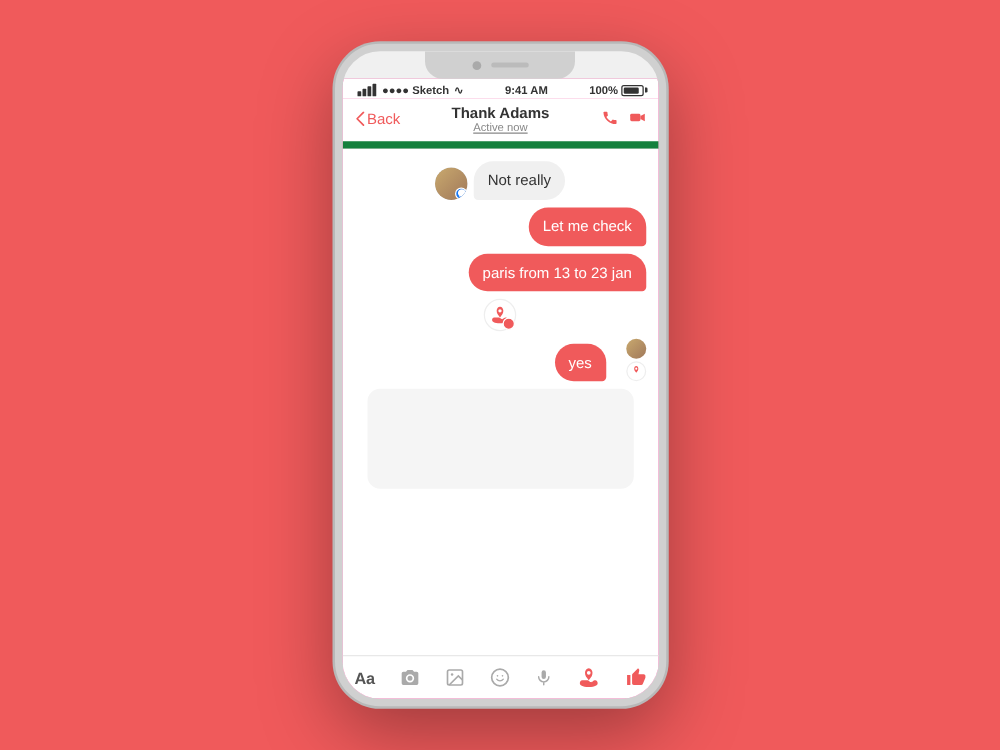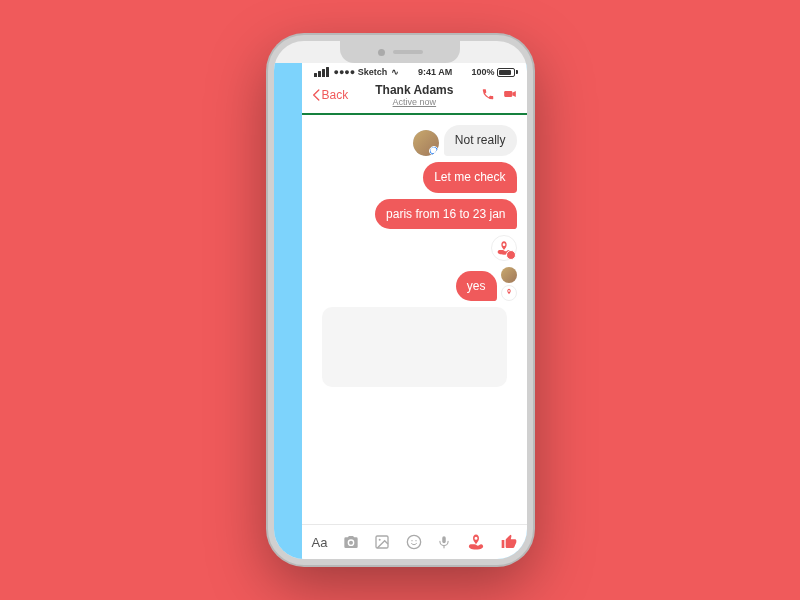--- a/index.html
+++ b/index.html
@@ -77,26 +77,25 @@
       top: 100px;
       width: 4px;
       height: 50px;
       background: #c0c0c0;
       border-radius: 0 2px 2px 0;
     }
 
     
     .screen {
       flex: 1;
-      background: #7dd3fc;
+      background: #ec4899;
       margin-top: 22px;
       display: flex;
       flex-direction: column;
       overflow: hidden;
-      padding-left: 28px;
     }
 
     
     .status-bar {
       display: flex;
       justify-content: space-between;
       align-items: center;
       padding: 4px 12px 2px;
       font-size: 9px;
       font-weight: 600;
@@ -137,21 +136,21 @@
       width: 90%;
       border-radius: 1px;
     }
 
     
     .nav-bar {
       display: flex;
       align-items: center;
       justify-content: space-between;
       padding: 4px 10px 6px;
-      border-bottom: 2px solid #15803d;
+      border-bottom: 6px solid #15803d;
       background: #fff;
     }
     .nav-back {
       display: flex;
       align-items: center;
       color: #F05A5B;
       font-size: 12px;
       gap: 2px;
       cursor: pointer;
     }
@@ -171,21 +170,21 @@
       flex-direction: column;
       gap: 6px;
       background: #fff;
     }
 
     .msg-row {
       display: flex;
       align-items: flex-end;
       gap: 5px;
     }
-    .msg-row.incoming { justify-content: flex-end; }
+    .msg-row.incoming { justify-content: center; }
     .msg-row.outgoing { justify-content: flex-end; }
 
     .avatar {
       width: 26px;
       height: 26px;
       border-radius: 50%;
       background: #ccc;
       flex-shrink: 0;
       position: relative;
       overflow: hidden;
@@ -251,21 +250,21 @@
       background: #F05A5B;
       border-radius: 50%;
       border: 1px solid #fff;
     }
 
     
     .yes-row {
       display: flex;
       align-items: flex-end;
       justify-content: flex-end;
-      gap: 4px;
+      gap: 16px;
       text-align: right;
     }
     .right-avatars {
       display: flex;
       flex-direction: column;
       align-items: center;
       gap: 2px;
     }
     .small-avatar {
       width: 16px;
@@ -393,21 +392,21 @@
       </div>
 
       <div class="msg-row outgoing">
         <div class="bubble outgoing-bubble">
           <span>Let me check</span>
         </div>
       </div>
 
       <div class="msg-row outgoing">
         <div class="bubble outgoing-bubble">
-          <span>paris from 16 to 23 jan</span>
+          <span>paris from 13 to 23 jan</span>
         </div>
       </div>
 
 
       <div class="msg-row incoming">
         <div class="airbnb-avatar">
 
           <svg width="16" height="16" viewBox="0 0 24 24" fill="#F05A5B" xmlns="http://www.w3.org/2000/svg">
             <path d="M12 2C9.5 2 8 4.5 8 7c0 1.4.4 2.7 1 3.8L12 15l3-4.2c.6-1.1 1-2.4 1-3.8C16 4.5 14.5 2 12 2zM12 9a2 2 0 1 1 0-4 2 2 0 0 1 0 4zM5 15c-1.5 0-2.5 1.5-2.5 3 0 2 2.5 4 9.5 4s9.5-2 9.5-4c0-1.5-1-3-2.5-3-1 0-2 .5-2.5 1-.5.5-1.5 1-2 1s-1.5-.5-2-1c-.5-.5-1.5-1-2.5-1 0 0 0 0-.5 0z"></path>
           </svg>
@@ -427,21 +426,21 @@
             </svg>
           </div>
         </div>
       </div>
 
       <div class="expanded-content"></div>
 
     </div>
 
     <div class="bottom-toolbar">
-      <span class="toolbar-btn" style="font-size:13px;font-weight:400;color:#555;">
+      <span class="toolbar-btn" style="font-size:13px;font-weight:700;color:#555;">
         <span>Aa</span>
       </span>
       <span class="toolbar-btn">
         <svg width="16" height="16" viewBox="0 0 24 24" fill="#aaa" xmlns="http://www.w3.org/2000/svg">
           <path d="M9 3L7.17 5H4a2 2 0 0 0-2 2v12a2 2 0 0 0 2 2h16a2 2 0 0 0 2-2V7a2 2 0 0 0-2-2h-3.17L15 3H9zm3 15a5 5 0 1 1 0-10 5 5 0 0 1 0 10zm0-8a3 3 0 1 0 0 6 3 3 0 0 0 0-6z"></path>
         </svg>
       </span>
       <span class="toolbar-btn">
         <svg width="16" height="16" viewBox="0 0 24 24" fill="#aaa" xmlns="http://www.w3.org/2000/svg">
           <rect x="3" y="3" width="18" height="18" rx="2" stroke="#aaa" stroke-width="2" fill="none"></rect>

